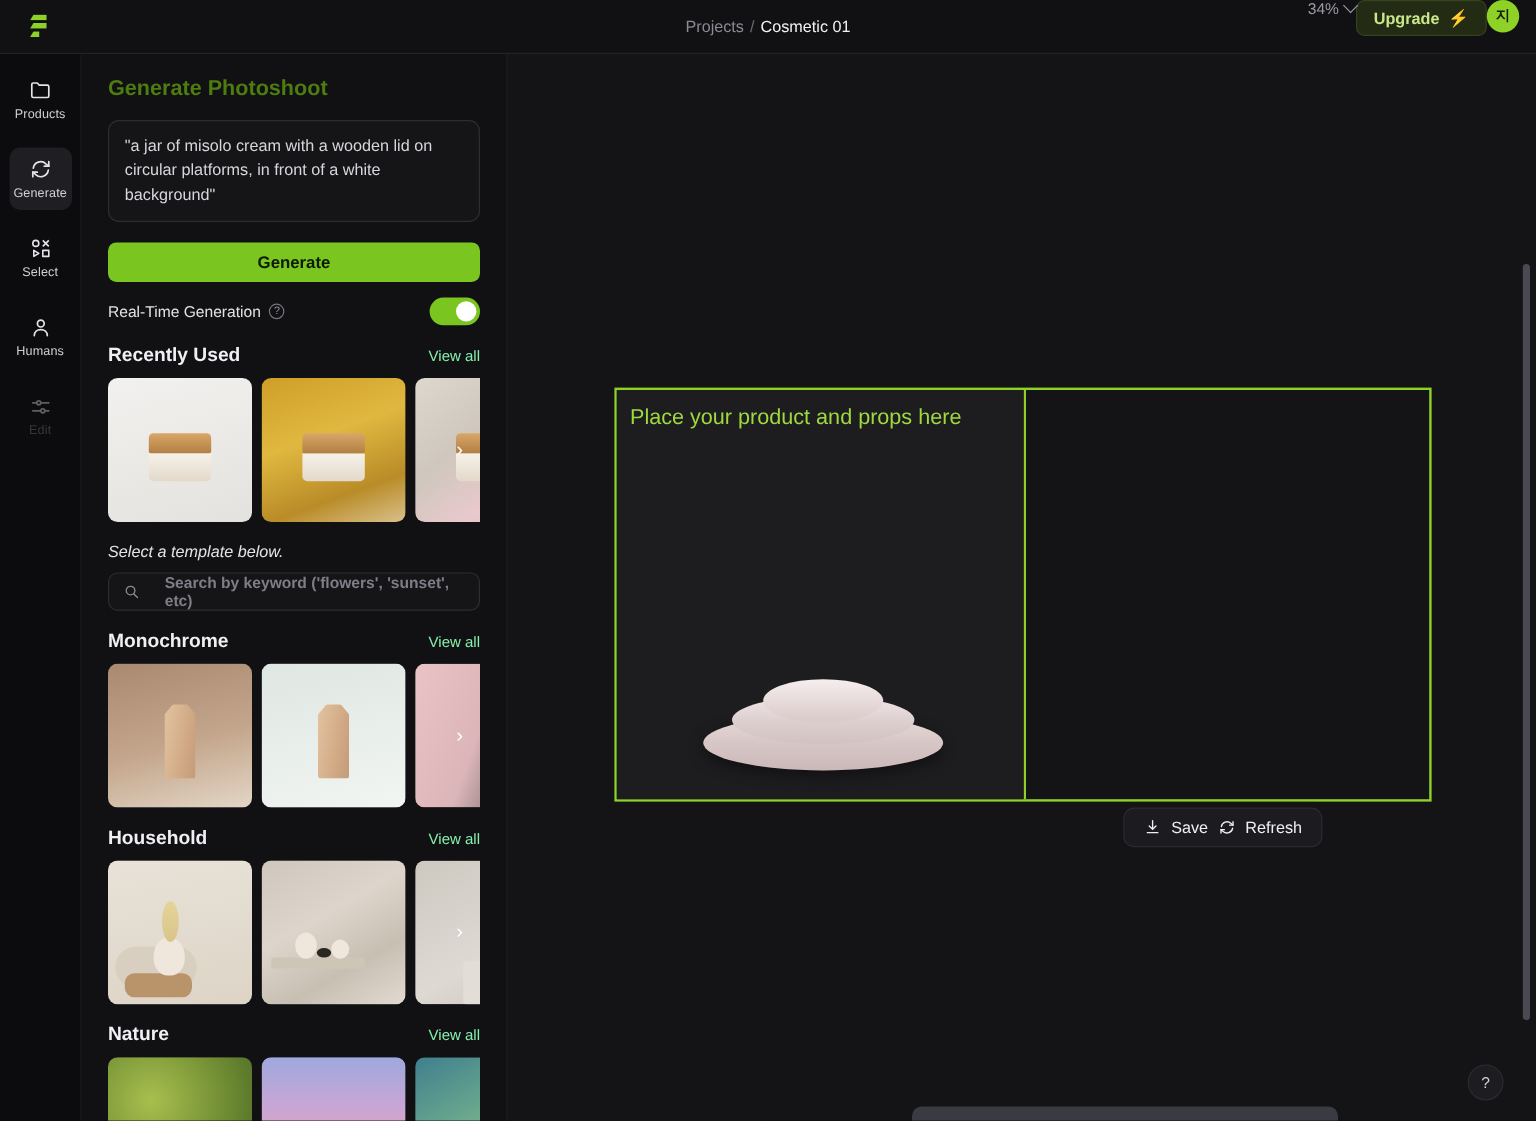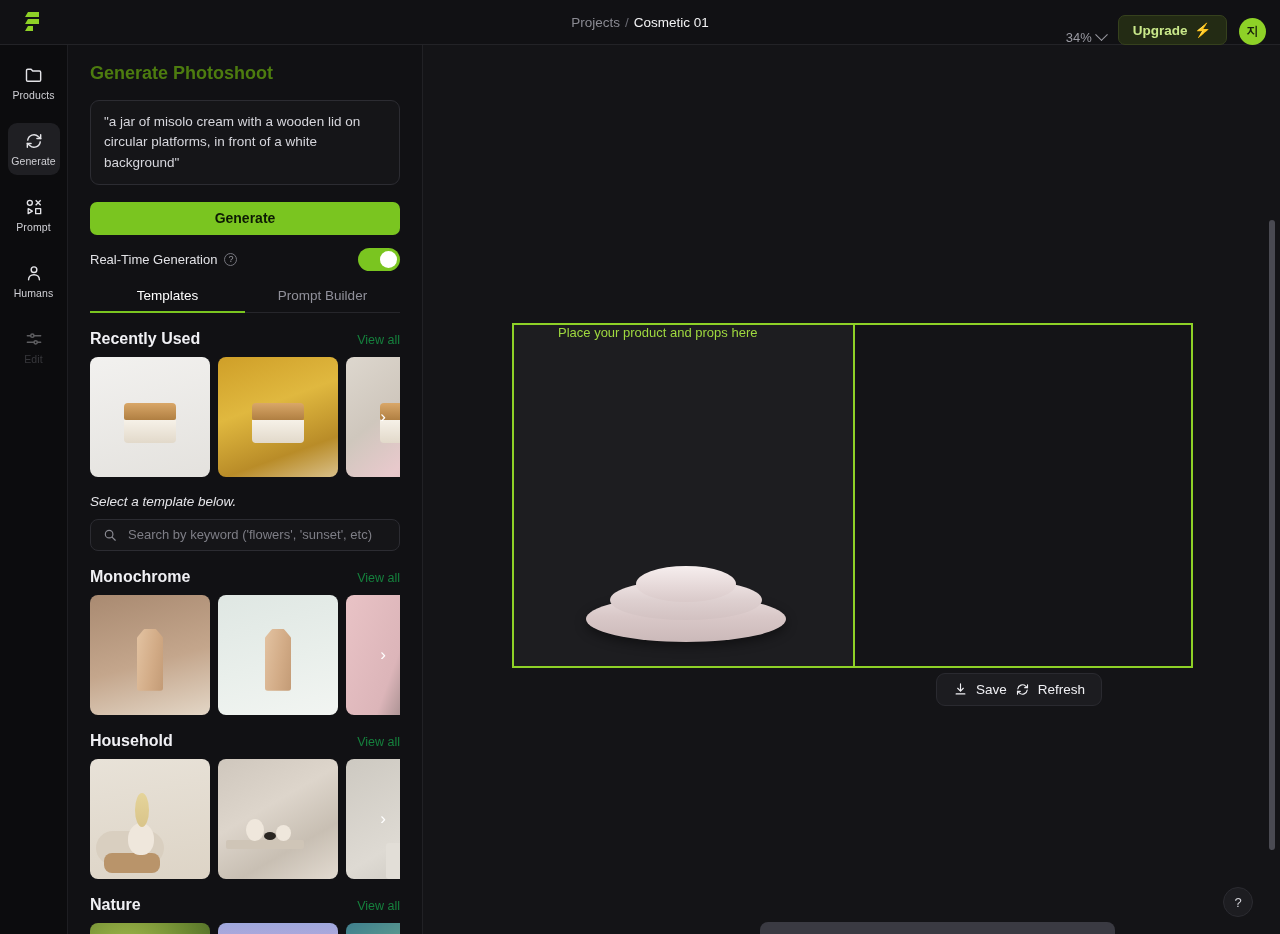--- a/index.html
+++ b/index.html
@@ -31,21 +31,21 @@
     display:flex; align-items:center; justify-content:center;
     font-size:13.5px; pointer-events:none;
   }
   .breadcrumb span { pointer-events:auto; }
   .bc-root { color:#8a8a92; }
   .bc-sep { color:#6a6a72; margin:0 5px; }
   .bc-current { color:#f2f2f4; }
 
   .top-right {
     position:absolute; right:14px; top:0; height:45px;
-    display:flex; align-items:flex-end; gap:12px;
+    display:flex; align-items:flex-start; gap:0;
   }
   .zoom-ctl { display:flex; align-items:center; gap:5px; color:#9a9aa2; font-size:13px; cursor:pointer; }
   .chev { width:9px; height:9px; border-right:1.6px solid #9a9aa2; border-bottom:1.6px solid #9a9aa2;
           transform:rotate(45deg) translate(-2px,-2px); }
   .upgrade-btn {
     display:flex; align-items:center; gap:7px;
     background:#232b14; border:1px solid #36411d; color:#c9e88a;
     padding:6px 14px; border-radius:7px; font-size:13.5px; font-weight:bold; cursor:pointer;
   }
   .bolt { color:#a8e22e; font-size:14px; }
@@ -110,35 +110,35 @@
     flex:1; text-align:center; padding-bottom:9px; font-size:13.5px;
     color:#90909a; cursor:pointer; position:relative;
   }
   .tab.active { color:#fff; }
   .tab.active:after {
     content:""; position:absolute; left:0; right:0; bottom:-1px; height:2px; background:#7ac520;
   }
 
   .sec-head { display:flex; align-items:baseline; margin:17px 0 9px; }
   .sec-title { font-size:16px; font-weight:bold; color:#f0f0f4; }
-  .sec-all { margin-left:auto; font-size:12.5px; color:#15803d; cursor:pointer; }
+  .sec-all { margin-left:auto; font-size:12.5px; color:#86efac; cursor:pointer; }
 
   .carousel { position:relative; display:flex; gap:8px; overflow:hidden; }
   .thumb { width:120px; height:120px; border-radius:8px; flex:none; cursor:pointer; overflow:hidden; position:relative; }
   .car-next {
     position:absolute; right:0; top:0; bottom:0; width:34px;
     display:flex; align-items:center; justify-content:center; cursor:pointer;
     color:#fff; font-size:17px;
   }
 
   .hint { font-size:13.5px; color:#e4e4e8; margin:17px 0 10px;font-style:italic; }
   .search {
-    display:flex; align-items:center; gap:11px;
+    display:flex; align-items:center; gap:21px;
     border:1px solid #2c2c32; border-radius:8px; background:#151518;
-    height:32px; padding:0 12px; cursor:text;
+    height:32px; padding:0 12px; cursor:text;font-weight:bold;
   }
   .search .ph { font-size:13px; color:#7e7e86; }
 
   
   .jar-scene, .tube-scene, .house-scene, .nat-scene { width:100%; height:100%; position:relative; }
   .jar { position:absolute; left:50%; transform:translateX(-50%); bottom:28%; width:52px; }
   .jar .lid { height:17px; border-radius:4px 4px 2px 2px; background:linear-gradient(180deg,#d9a768,#b07f42); }
   .jar .body { height:23px; background:linear-gradient(180deg,#f6f1e8,#e2d9ca); border-radius:0 0 4px 4px; }
   .tube { position:absolute; left:50%; transform:translateX(-50%); bottom:20%; width:26px; height:62px;
           background:linear-gradient(100deg,#e3c3a2,#d2ab86 60%,#c39b76);
@@ -146,21 +146,21 @@
   .vase { position:absolute; border-radius:50%; background:#efe7dc; }
 
   
   .canvas { position:absolute; left:423px; top:45px; right:0; bottom:0; background:#141417; }
 
   .stage {
     position:absolute; left:89px; top:278px; width:681px; height:345px;
     border:2px solid #8ed127; display:flex;
   }
   .stage-left { width:339px; height:100%; background:#1d1d20; position:relative; }
-  .stage-left .hintmsg { position:absolute; left:11px; top:0; font-size:13px; color:#9fd93f;margin-left:33px; }
+  .stage-left .hintmsg { position:absolute; left:11px; top:12px; font-size:18px; color:#9fd93f; }
   .stage-right { flex:1; height:100%; position:relative; overflow:hidden;
      background:linear-gradient(150deg,#eceae7 0%,#e4e1dd 45%,#dedbd6 100%); }
   .stage-div { width:2px; background:#8ed127; }
 
   
   .podium { position:absolute; }
   .tier { position:absolute; border-radius:50%; }
 
   .badge {
     position:absolute; right:8px; bottom:8px;
@@ -244,21 +244,21 @@
     </div>
     <div class="rail-item">
       <span class="rail-ico">
         <svg viewBox="0 0 24 24" fill="none" stroke="currentColor" stroke-width="1.6" stroke-linejoin="round">
           <circle cx="7" cy="7" r="3"></circle>
           <path d="M14 4l6 6M20 4l-6 6"></path>
           <path d="M5 14l5 3-5 3z"></path>
           <rect x="14" y="14" width="6" height="6"></rect>
         </svg>
       </span>
-      <span class="rail-lbl">Prompt</span>
+      <span class="rail-lbl">Select</span>
     </div>
     <div class="rail-item">
       <span class="rail-ico">
         <svg viewBox="0 0 24 24" fill="none" stroke="currentColor" stroke-width="1.7" stroke-linecap="round">
           <circle cx="12" cy="8" r="3.4"></circle>
             <path d="M5.5 20c0-3.6 2.9-6 6.5-6s6.5 2.4 6.5 6"></path>
         </svg>
       </span>
       <span class="rail-lbl">Humans</span>
     </div>
@@ -284,24 +284,20 @@
       <button class="gen-btn">Generate</button>
 
       <div class="rt-row">
         <span class="rt-lbl">Real-Time Generation</span>
         <span class="qmark">?</span>
         <div class="toggle">
             <i></i>
           </div>
       </div>
 
-      <div class="tabs">
-        <div class="tab active">Templates</div>
-        <div class="tab">Prompt Builder</div>
-      </div>
 
       
       <div class="sec-head">
         <span class="sec-title">Recently Used</span>
         <span class="sec-all">View all</span>
       </div>
       <div class="carousel">
         <div class="thumb">
           <div class="jar-scene" style="background:linear-gradient(165deg,#f2f1ef,#e4e2de);">
             <div class="jar">

